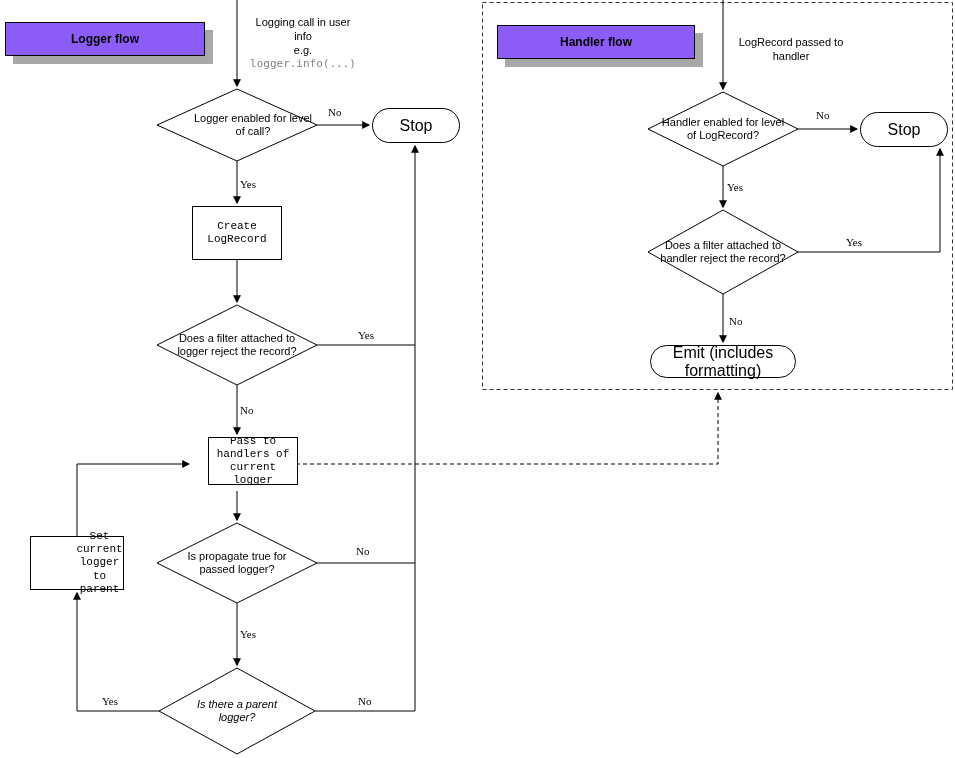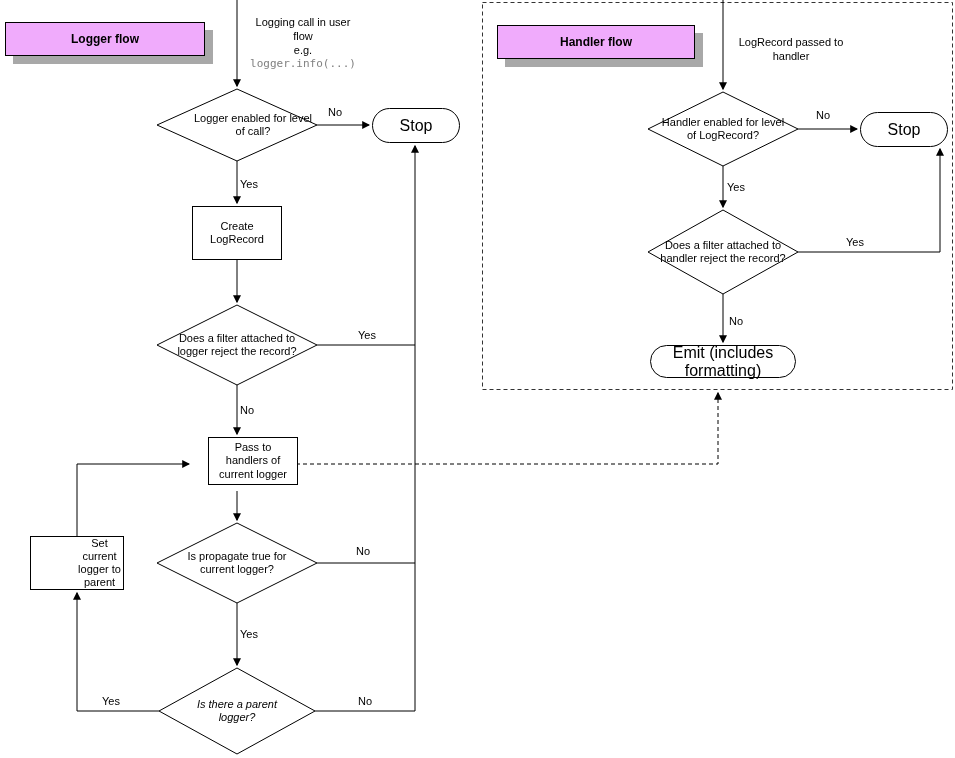--- a/index.html
+++ b/index.html
@@ -10,32 +10,32 @@
   #wires{position:absolute;left:0;top:0;z-index:1;}
   .node-text{
     position:absolute;z-index:3;display:flex;align-items:center;justify-content:center;
     text-align:center;font-size:11px;line-height:1.2;pointer-events:none;
   }
   .rect{
     position:absolute;z-index:2;background:#fff;border:1px solid #000;
     display:flex;align-items:center;justify-content:center;text-align:center;
     font-size:11px;line-height:1.2;box-sizing:border-box;
   }
-  .rect .inner{display:inline-block;}
+  .rect .inner{display:inline-block;font-family:Liberation Mono, monospace;}
   .stadium{
     position:absolute;z-index:2;background:#fff;border:1px solid #000;border-radius:18px;
     display:flex;align-items:center;justify-content:center;text-align:center;
     font-size:16px;box-sizing:border-box;
   }
   .note{
-    position:absolute;z-index:4;background:#f0abfc;border:1px solid #000;
+    position:absolute;z-index:4;background:#8b5cf6;border:1px solid #000;
     box-shadow:8px 8px 0 #a8a8a8;display:flex;align-items:center;justify-content:center;
     font-size:12px;font-weight:bold;box-sizing:border-box;
   }
-  .edge-label{position:absolute;z-index:3;font-size:11px;line-height:1;}
+  .edge-label{position:absolute;z-index:3;font-size:11px;line-height:1;font-family:Liberation Serif, serif;}
   .entry-text{position:absolute;z-index:3;text-align:center;font-size:11px;line-height:1.25;}
   .code{font-family:"DejaVu Sans Mono", monospace;color:#808080;font-size:11px;}
 </style>
 </head>
 <body>
 
 <div id="stage">
 
   <svg id="wires" width="955" height="758" viewBox="0 0 955 758">
     <defs>
@@ -72,30 +72,30 @@
     <polygon points="237,523 317,563 237,603 157,563" fill="#fff" stroke="#000"></polygon>
     <polygon points="237,668 315,711 237,754 159,711" fill="#fff" stroke="#000"></polygon>
     <polygon points="723,92 798,129 723,166 648,129" fill="#fff" stroke="#000"></polygon>
     <polygon points="723,210 798,252 723,294 648,252" fill="#fff" stroke="#000"></polygon>
   </svg>
 
   <div class="note" style="left:5px;top:22px;width:200px;height:34px;">Logger flow</div>
   <div class="note" style="left:497px;top:25px;width:198px;height:34px;">Handler flow</div>
 
   <div class="entry-text" style="left:246px;top:16px;width:114px;">
-    <div>Logging call in user flow</div>
+    <div>Logging call in user info</div>
     <div>e.g.</div>
     <div class="code">logger.info(...)</div>
   </div>
 
   <div class="entry-text" style="left:731px;top:36px;width:120px;">LogRecord passed to handler</div>
 
   <div class="node-text" style="left:172px;top:95px;width:130px;height:60px;margin-left:16px;">Logger enabled for level of call?</div>
   <div class="node-text" style="left:172px;top:309px;width:130px;height:72px;">Does a filter attached to logger reject the record?</div>
-  <div class="node-text" style="left:172px;top:527px;width:130px;height:72px;">Is propagate true for current logger?</div>
+  <div class="node-text" style="left:172px;top:527px;width:130px;height:72px;">Is propagate true for passed logger?</div>
   <div class="node-text" style="left:182px;top:674px;width:110px;height:74px;font-style:italic;">Is there a parent logger?</div>
   <div class="node-text" style="left:658px;top:96px;width:130px;height:66px;">Handler enabled for level of LogRecord?</div>
   <div class="node-text" style="left:656px;top:214px;width:134px;height:76px;">Does a filter attached to handler reject the record?</div>
 
   <div class="rect" style="left:192px;top:206px;width:90px;height:54px;">
     <span class="inner" style="width:70px;">Create LogRecord</span>
   </div>
   <div class="rect" style="left:208px;top:437px;width:90px;height:48px;">
     <span class="inner" style="width:74px;">Pass to handlers of current logger</span>
   </div>

